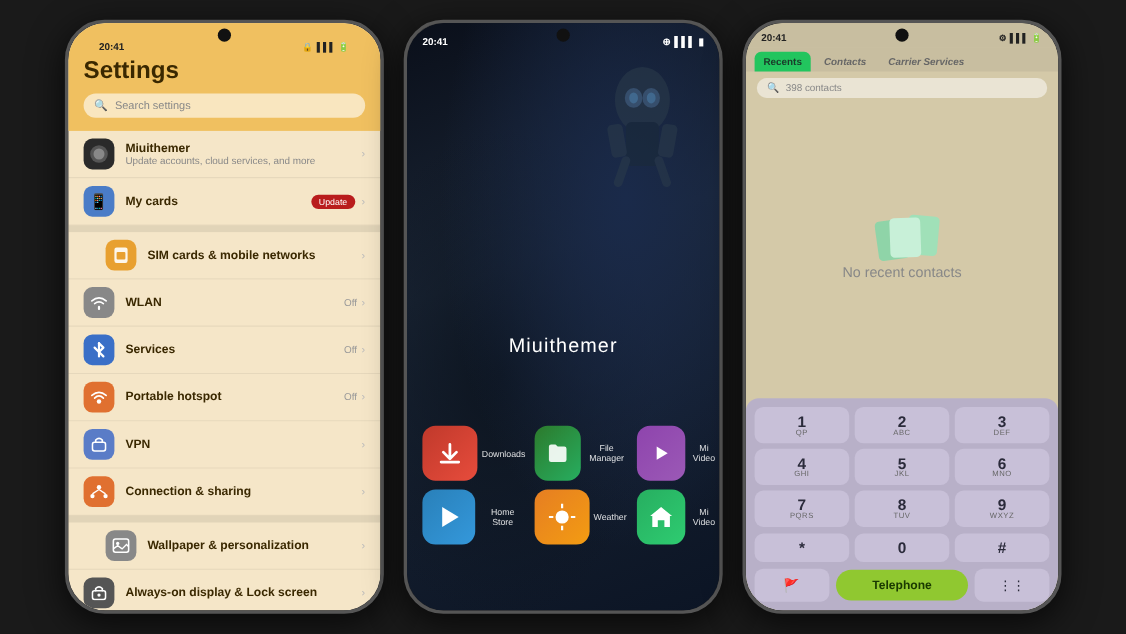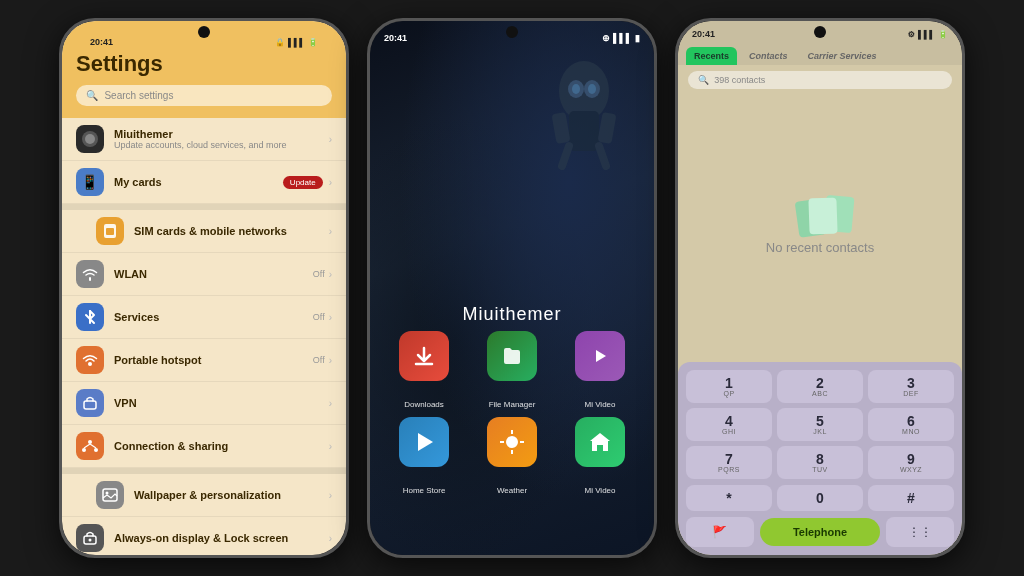--- a/index.html
+++ b/index.html
@@ -214,23 +214,22 @@
       bottom: 60px;
       left: 14px;
       right: 14px;
       display: grid;
       grid-template-columns: repeat(3, 1fr);
       gap: 8px;
     }
 
     .app-item {
       display: flex;
-      flex-direction: column;
-      align-items: center;
-      gap: 19px;
+      align-items: center;
+      gap: 4px;
     }
 
     .app-icon {
       width: 50px;
       height: 50px;
       border-radius: 12px;
       display: flex;
       align-items: center;
       justify-content: center;
       font-size: 22px;

